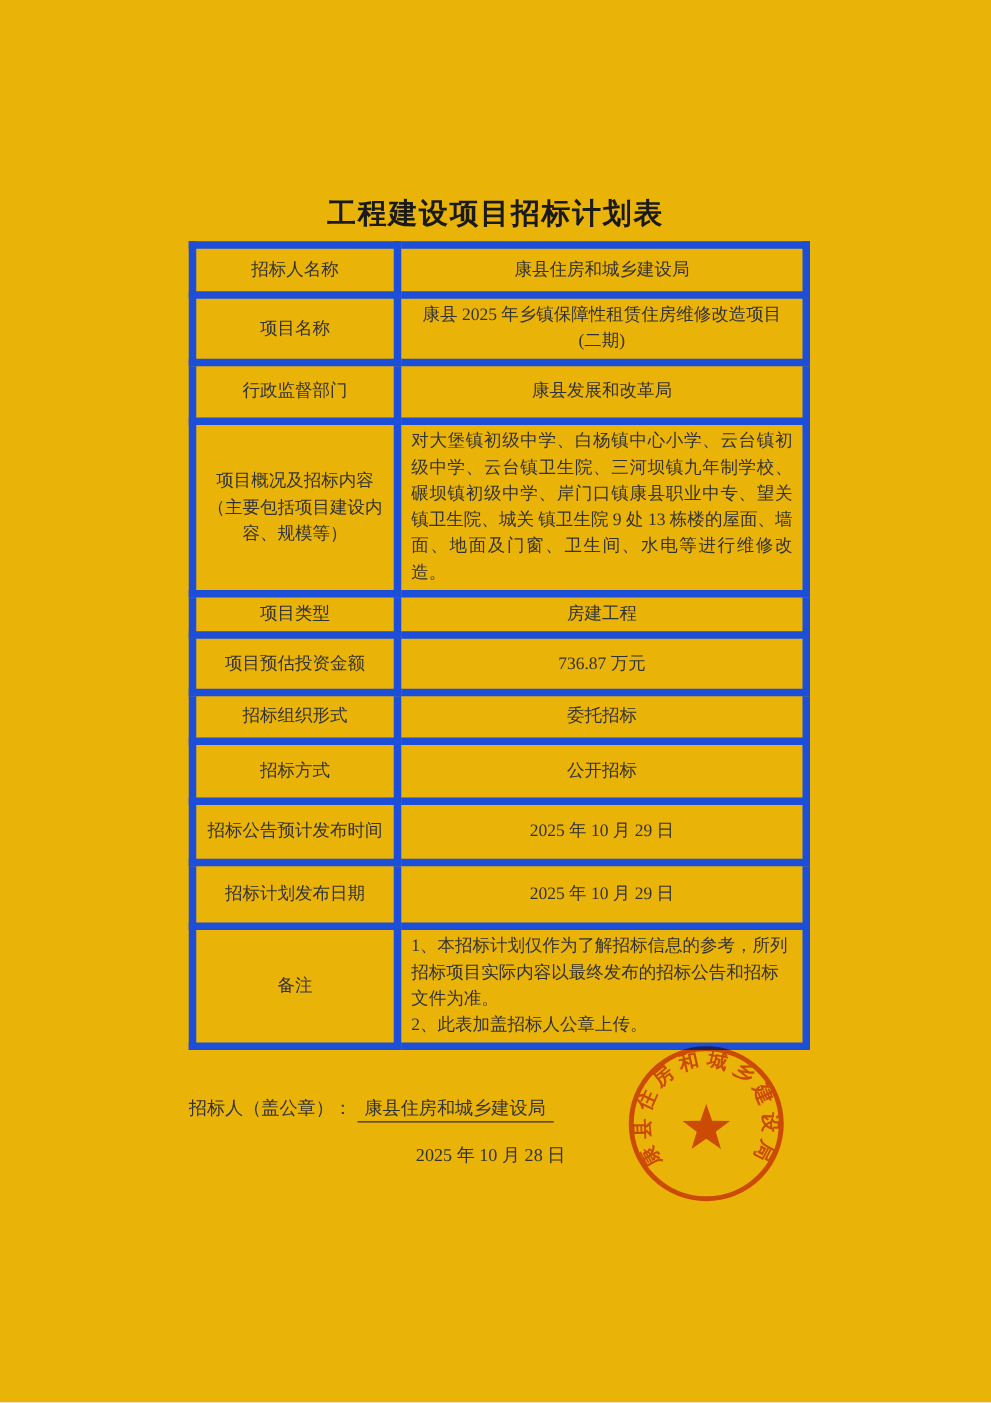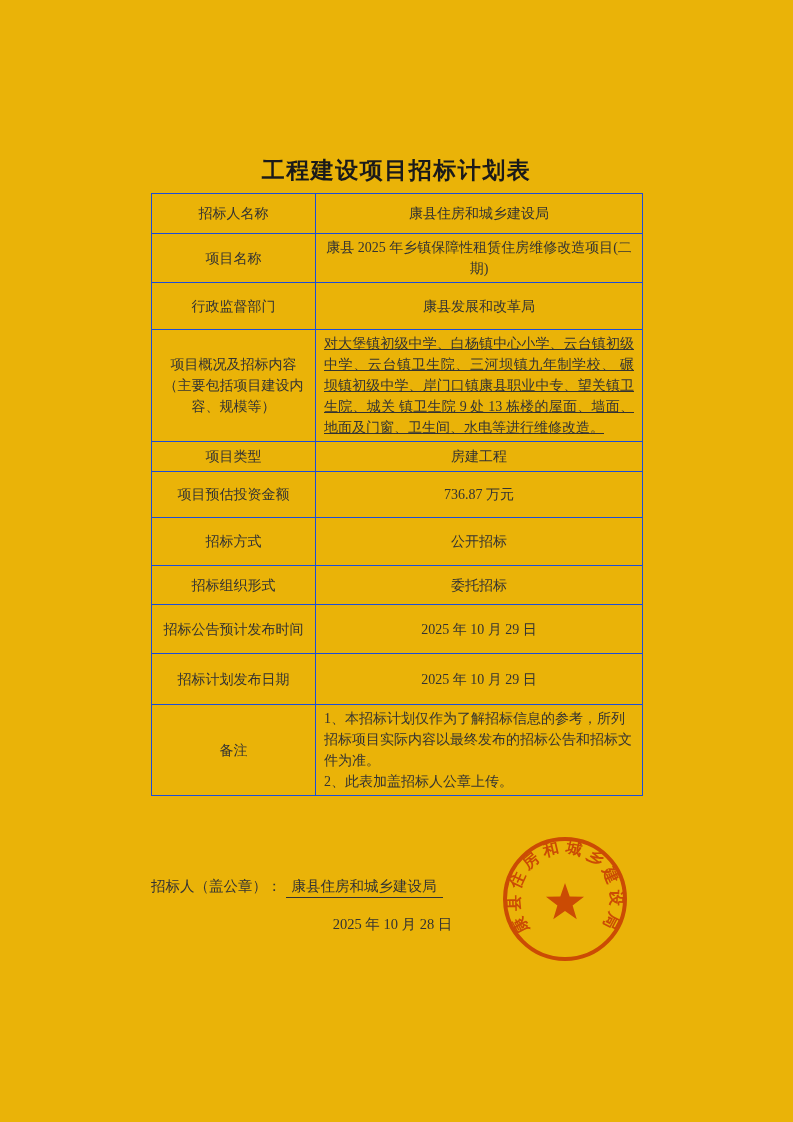--- a/index.html
+++ b/index.html
@@ -29,28 +29,28 @@
     position: absolute;
     left: 151px;
     top: 193px;
     width: 491px;
     border-collapse: collapse;
     table-layout: fixed;
     font-size: 14px;
     color: #333333;
   }
   .bid-table td {
-    border: 1px solid #1d4ed8;
+    border: 6px solid #1d4ed8;
     vertical-align: middle;
     padding: 3px 8px;
     line-height: 1.5;
   }
   .bid-table td.label-cell { text-align: center; }
   .bid-table td.value-cell { text-align: center; }
-  .bid-table td.value-cell.flow { text-align: justify; text-decoration: underline; }
+  .bid-table td.value-cell.flow { text-align: justify; }
   .bid-table td.value-cell.pre { text-align: left; white-space: pre-line; }
   .sign-row {
     position: absolute;
     left: 151px;
     top: 877px;
     width: 491px;
     text-align: left;
     padding-right: 12px;
     font-size: 14.5px;
     color: #333333;
@@ -116,27 +116,27 @@
         <td class="value-cell flow">对大堡镇初级中学、白杨镇中心小学、云台镇初级中学、云台镇卫生院、三河坝镇九年制学校、 碾坝镇初级中学、岸门口镇康县职业中专、望关镇卫生院、城关 镇卫生院 9 处 13 栋楼的屋面、墙面、地面及门窗、卫生间、水电等进行维修改造。</td>
       </tr>
       <tr style="height:30px">
         <td class="label-cell">项目类型</td>
         <td class="value-cell">房建工程</td>
       </tr>
       <tr style="height:46px">
         <td class="label-cell">项目预估投资金额</td>
         <td class="value-cell">736.87 万元</td>
       </tr>
+      <tr style="height:39px">
+        <td class="label-cell">招标组织形式</td>
+        <td class="value-cell">委托招标</td>
+      </tr>
       <tr style="height:48px">
         <td class="label-cell">招标方式</td>
         <td class="value-cell">公开招标</td>
-      </tr>
-      <tr style="height:39px">
-        <td class="label-cell">招标组织形式</td>
-        <td class="value-cell">委托招标</td>
       </tr>
       <tr style="height:49px">
         <td class="label-cell">招标公告预计发布时间</td>
         <td class="value-cell">2025 年 10 月 29 日</td>
       </tr>
       <tr style="height:51px">
         <td class="label-cell">招标计划发布日期</td>
         <td class="value-cell">2025 年 10 月 29 日</td>
       </tr>
       <tr style="height:87px">

